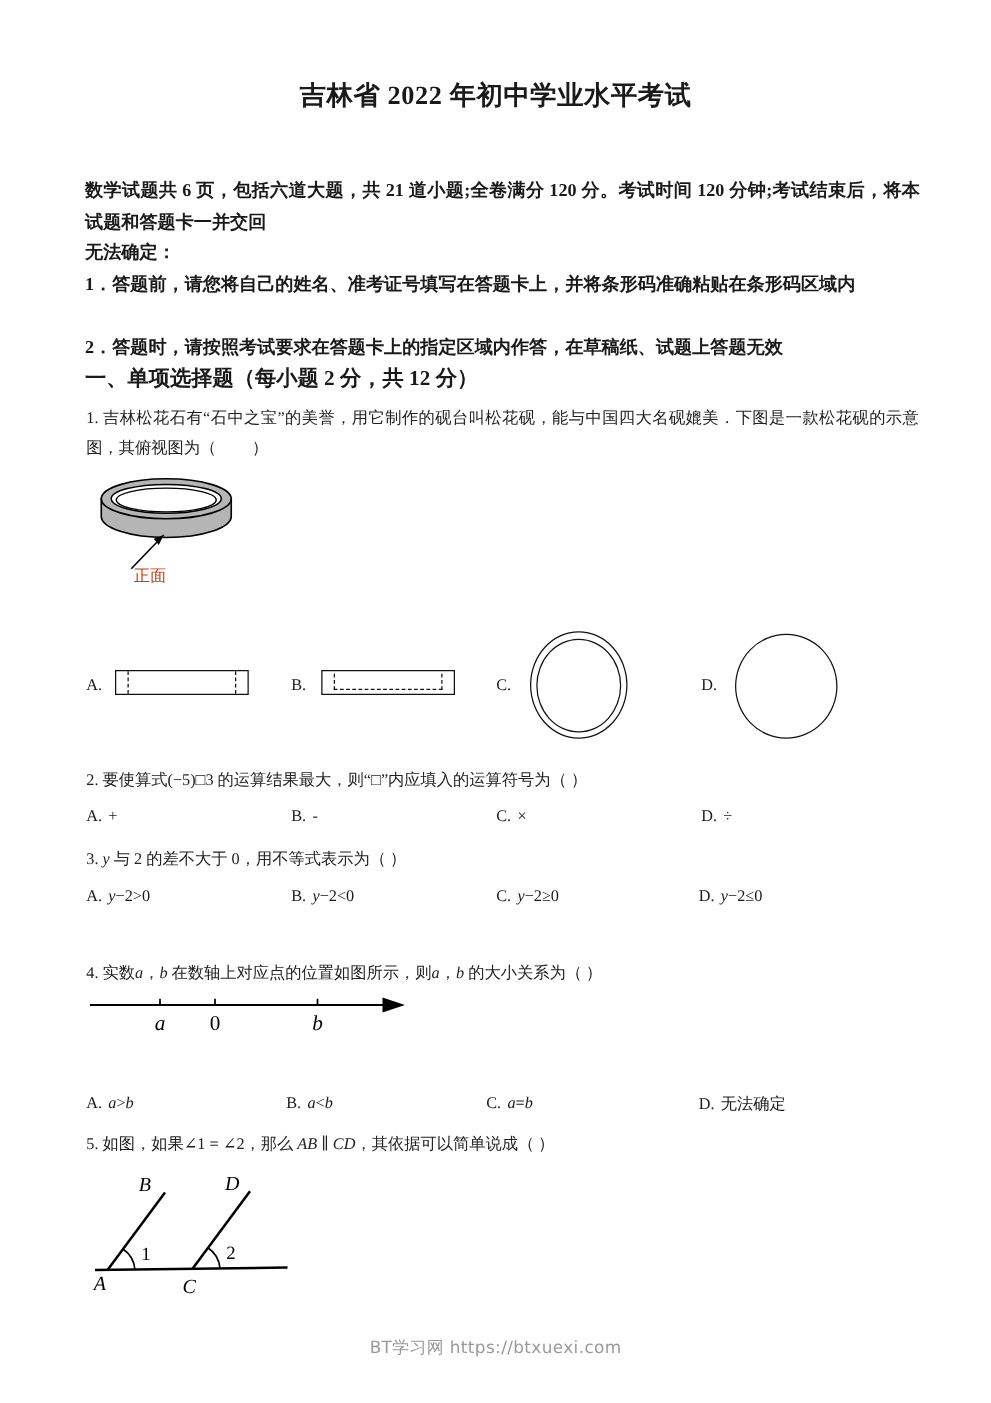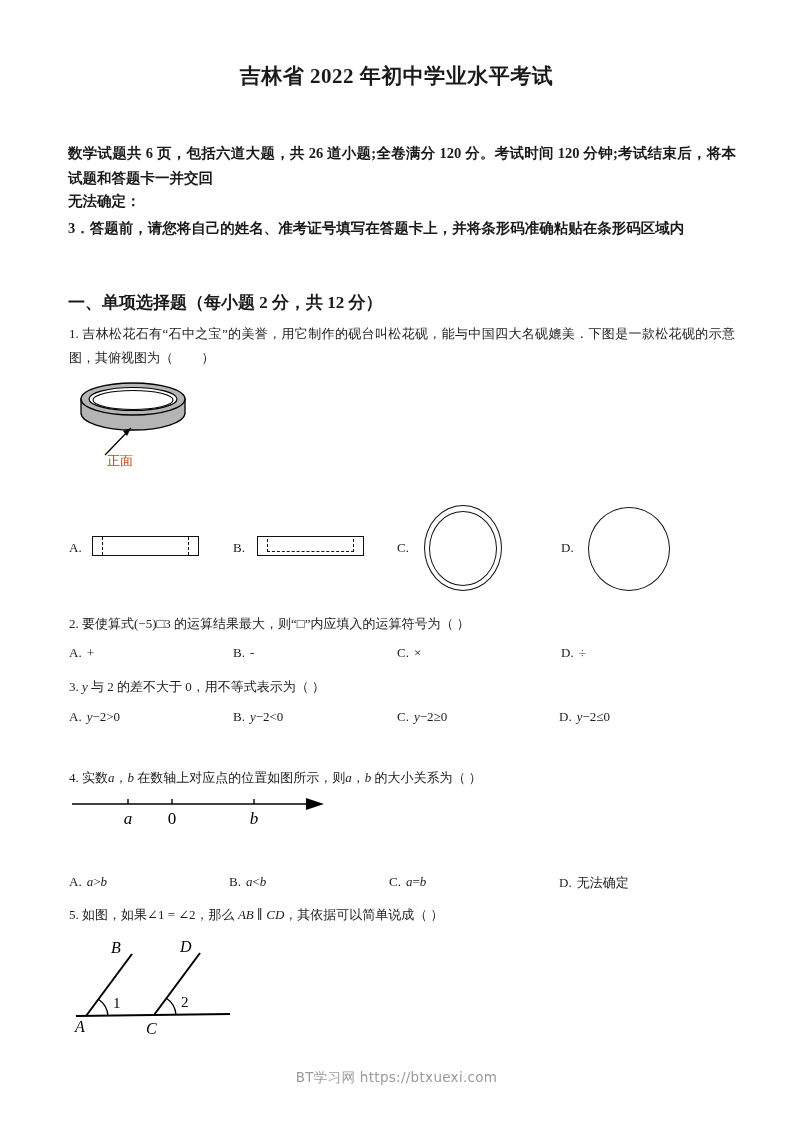--- a/index.html
+++ b/index.html
@@ -245,23 +245,24 @@
     letter-spacing: 0.3px;
   }
 </style>
 </head>
 <body>
 
 <div class="page">
 
   <div class="title-main">吉林省 2022 年初中学业水平考试</div>
 
-  <div class="intro">数学试题共 6 页，包括六道大题，共 26 道小题;全卷满分 120 分。考试时间 120 分钟;考试结束后，将本试题和答题卡一并交回</div>
+  <div class="intro">数学试题共 6 页，包括六道大题，共 21 道小题;全卷满分 120 分。考试时间 120 分钟;考试结束后，将本试题和答题卡一并交回</div>
   <div class="notice-head">无法确定：</div>
-  <div class="notice-1">3．答题前，请您将自己的姓名、准考证号填写在答题卡上，并将条形码准确粘贴在条形码区域内</div>
+  <div class="notice-1">1．答题前，请您将自己的姓名、准考证号填写在答题卡上，并将条形码准确粘贴在条形码区域内</div>
+  <div class="notice-2">2．答题时，请按照考试要求在答题卡上的指定区域内作答，在草稿纸、试题上答题无效</div>
   <div class="section-head">一、单项选择题（每小题 2 分，共 12 分）</div>
 
   <div class="qtext q1">
     <span>1.</span>
     <span>吉林松花石有“石中之宝”的美誉，用它制作的砚台叫松花砚，能与中国四大名砚媲美．下图是一款松花砚的示意图，其俯视图为（</span>
     <span style="display:inline-block;width:22px"></span>
     <span>）</span>
   </div>
 
   <div class="inkstone">

